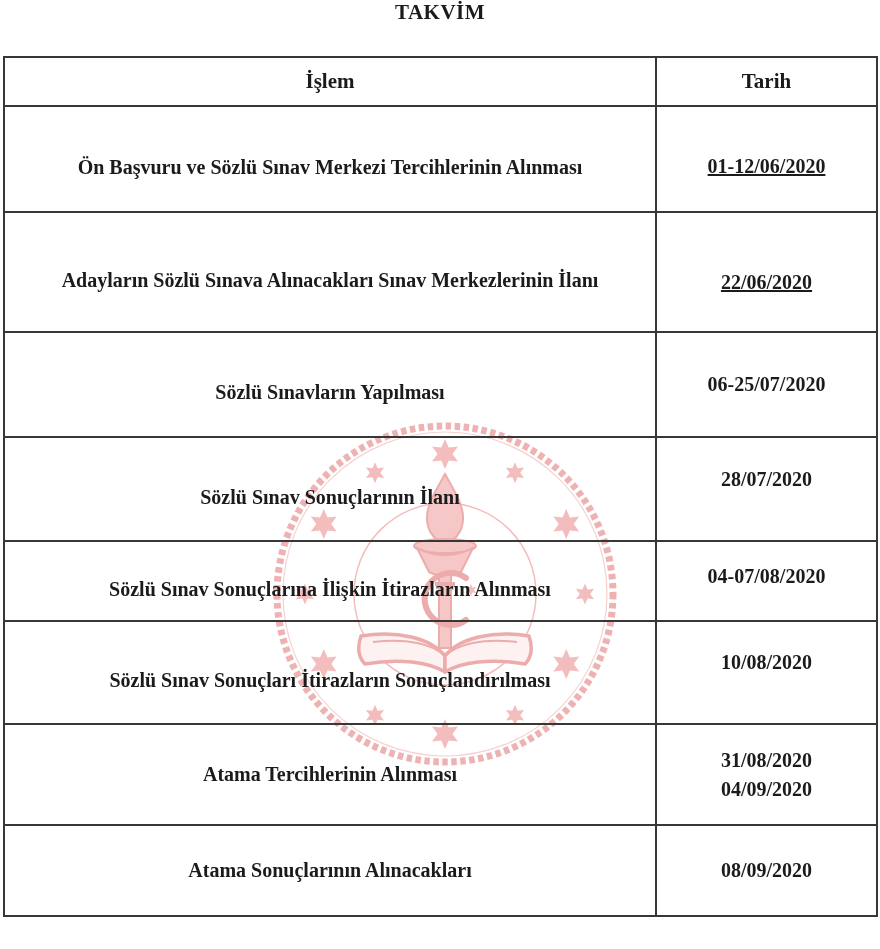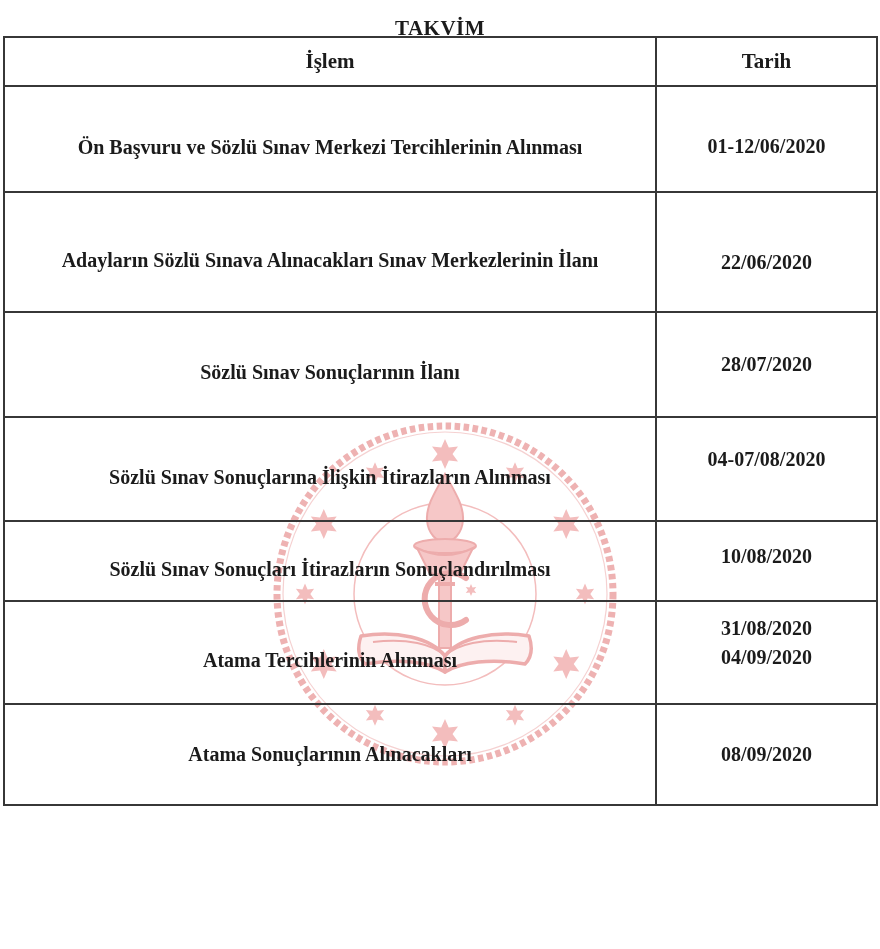--- a/index.html
+++ b/index.html
@@ -7,25 +7,25 @@
     --wm-star:#f3bdbd; --wm-rope:#eeb2b2; --wm-stroke:#edacac; --wm-fill:#f6c7c7; --wm-book:#fdf1f1;
   }
   html,body{margin:0;padding:0;}
   body{background:#e9e9e9;}
   .page{
     position:relative; width:880px; height:949px; background:var(--bg);
     font-family:"Liberation Serif", serif; color:var(--text); overflow:hidden; margin:0 auto;
   }
   .watermark{position:absolute; left:245px; top:394px; width:400px; height:400px; z-index:0; pointer-events:none;}
   .doc-title{
-    position:absolute; top:16px; left:0; width:100%; text-align:center; z-index:2;
+    position:absolute; top:0; left:0; width:100%; text-align:center; z-index:2;
     font-size:21px; font-weight:bold; letter-spacing:0.5px;
   }
   table.cal{
-    position:absolute; left:3px; top:36px; width:873px; z-index:1;
+    position:absolute; left:3px; top:56px; width:873px; z-index:1;
     border-collapse:collapse; table-layout:fixed; background:transparent;
   }
   col.c1{width:652px;} col.c2{width:221px;}
   .cal th, .cal td{
     border:2px solid var(--border); text-align:center; vertical-align:middle;
     font-weight:bold; color:var(--text); padding:0; background:transparent;
   }
   .cal th{font-size:21px; height:47px;}
   .cal td{font-size:20px;border-radius:6px;}
   .cal td.c-tarih{white-space:pre-line; line-height:1.45;}
@@ -33,22 +33,22 @@
   tbody tr:nth-child(1){height:106px;}
   tbody tr:nth-child(2){height:120px;}
   tbody tr:nth-child(3){height:105px;}
   tbody tr:nth-child(4){height:104px;}
   tbody tr:nth-child(5){height:80px;}
   tbody tr:nth-child(6){height:103px;}
   tbody tr:nth-child(7){height:101px;}
   tbody tr:nth-child(8){height:91px;}
   
   tbody tr:nth-child(-n+6) td.c-islem{padding-top:16px;}
-  tbody tr:nth-child(1) td.c-tarih{padding-top:14px;}
-  tbody tr:nth-child(2) td.c-tarih{padding-top:20px;}
+  tbody tr:nth-child(1) td.c-tarih{padding-top:14px;text-decoration:underline;}
+  tbody tr:nth-child(2) td.c-tarih{padding-top:20px;text-decoration:underline;}
   tbody tr:nth-child(4) td.c-tarih{padding-bottom:20px;}
   tbody tr:nth-child(5) td.c-tarih{padding-bottom:10px;}
   tbody tr:nth-child(6) td.c-tarih{padding-bottom:20px;}
 </style>
 </head>
 <body>
 
 <div class="page">
 
   <svg class="watermark" viewBox="0 0 400 400" aria-hidden="true">
@@ -104,20 +104,24 @@
     <tbody>
       <tr>
         <td class="c-islem">Ön Başvuru ve Sözlü Sınav Merkezi Tercihlerinin Alınması</td>
         <td class="c-tarih">01-12/06/2020</td>
       </tr>
       <tr>
         <td class="c-islem">Adayların Sözlü Sınava Alınacakları Sınav Merkezlerinin İlanı</td>
         <td class="c-tarih">22/06/2020</td>
       </tr>
       <tr>
+        <td class="c-islem">Sözlü Sınavların Yapılması</td>
+        <td class="c-tarih">06-25/07/2020</td>
+      </tr>
+      <tr>
         <td class="c-islem">Sözlü Sınav Sonuçlarının İlanı</td>
         <td class="c-tarih">28/07/2020</td>
       </tr>
       <tr>
         <td class="c-islem">Sözlü Sınav Sonuçlarına İlişkin İtirazların Alınması</td>
         <td class="c-tarih">04-07/08/2020</td>
       </tr>
       <tr>
         <td class="c-islem">Sözlü Sınav Sonuçları İtirazların Sonuçlandırılması</td>
         <td class="c-tarih">10/08/2020</td>

